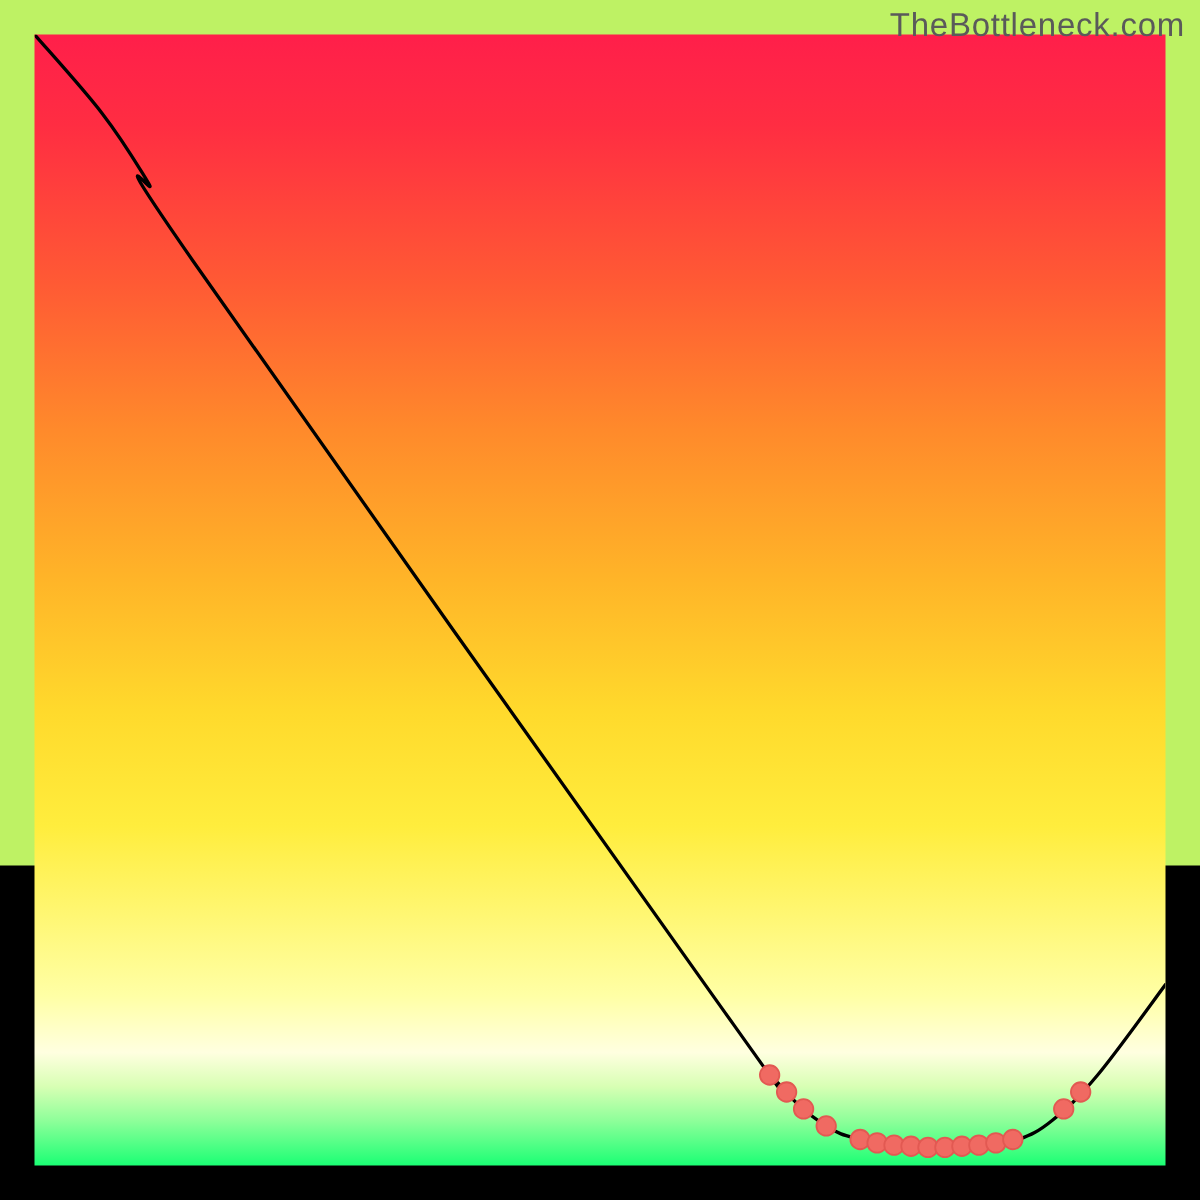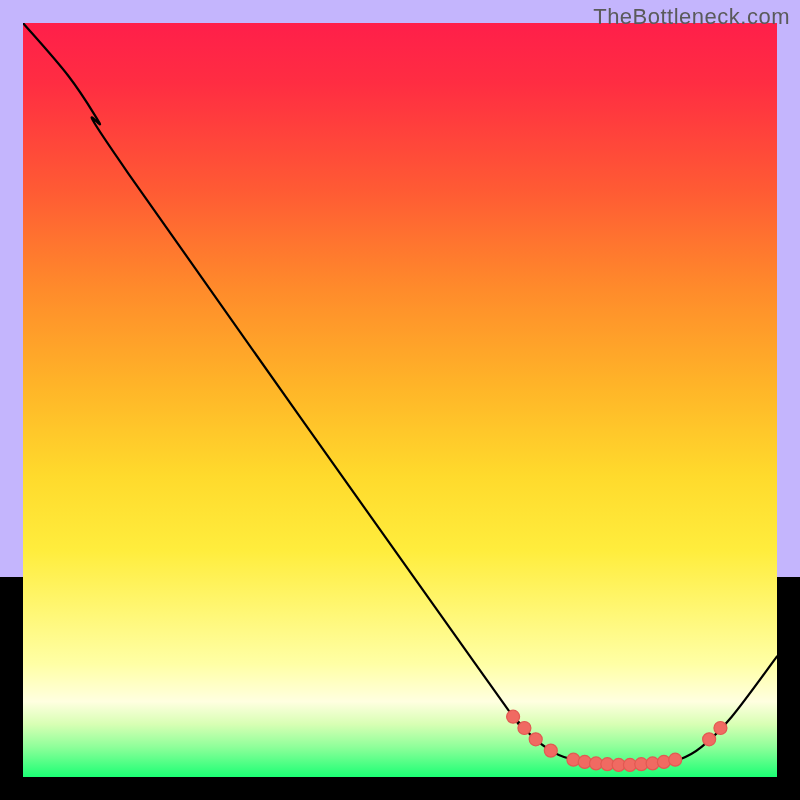--- a/index.html
+++ b/index.html
@@ -8,21 +8,21 @@
     width: 800px;
     height: 800px;
     background: #000;
     overflow: hidden;
     font-family: Arial, Helvetica, sans-serif;
   }
   .frame {
     position: relative;
     width: 800px;
     height: 577px;
-    background: #c4b5fd;
+    background: #bef264;
   }
   .watermark {
     position: absolute;
     top: 4px;
     right: 10px;
     color: #5a5a5a;
     font-size: 22px;
     letter-spacing: 0.5px;
     z-index: 20;
   }

